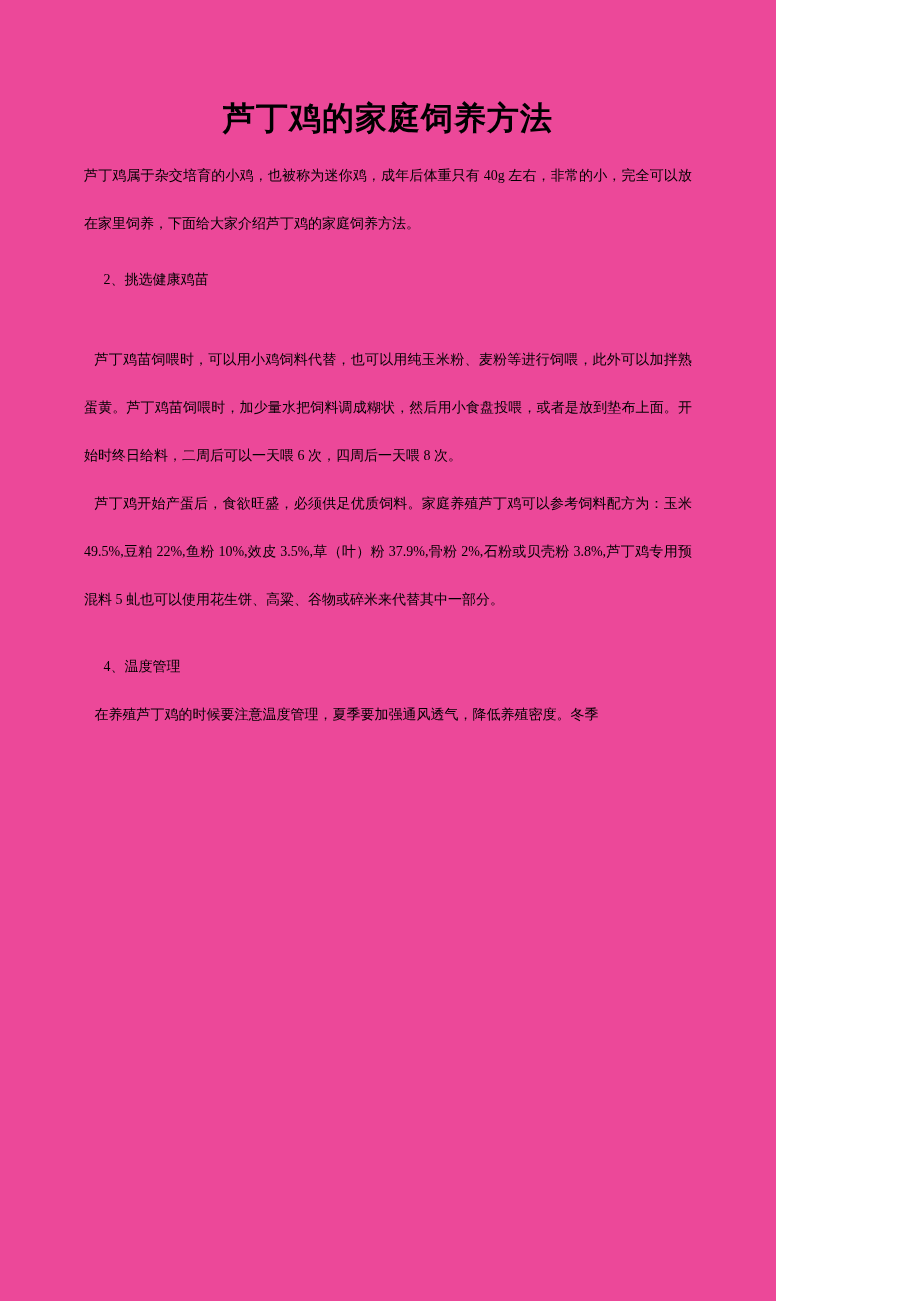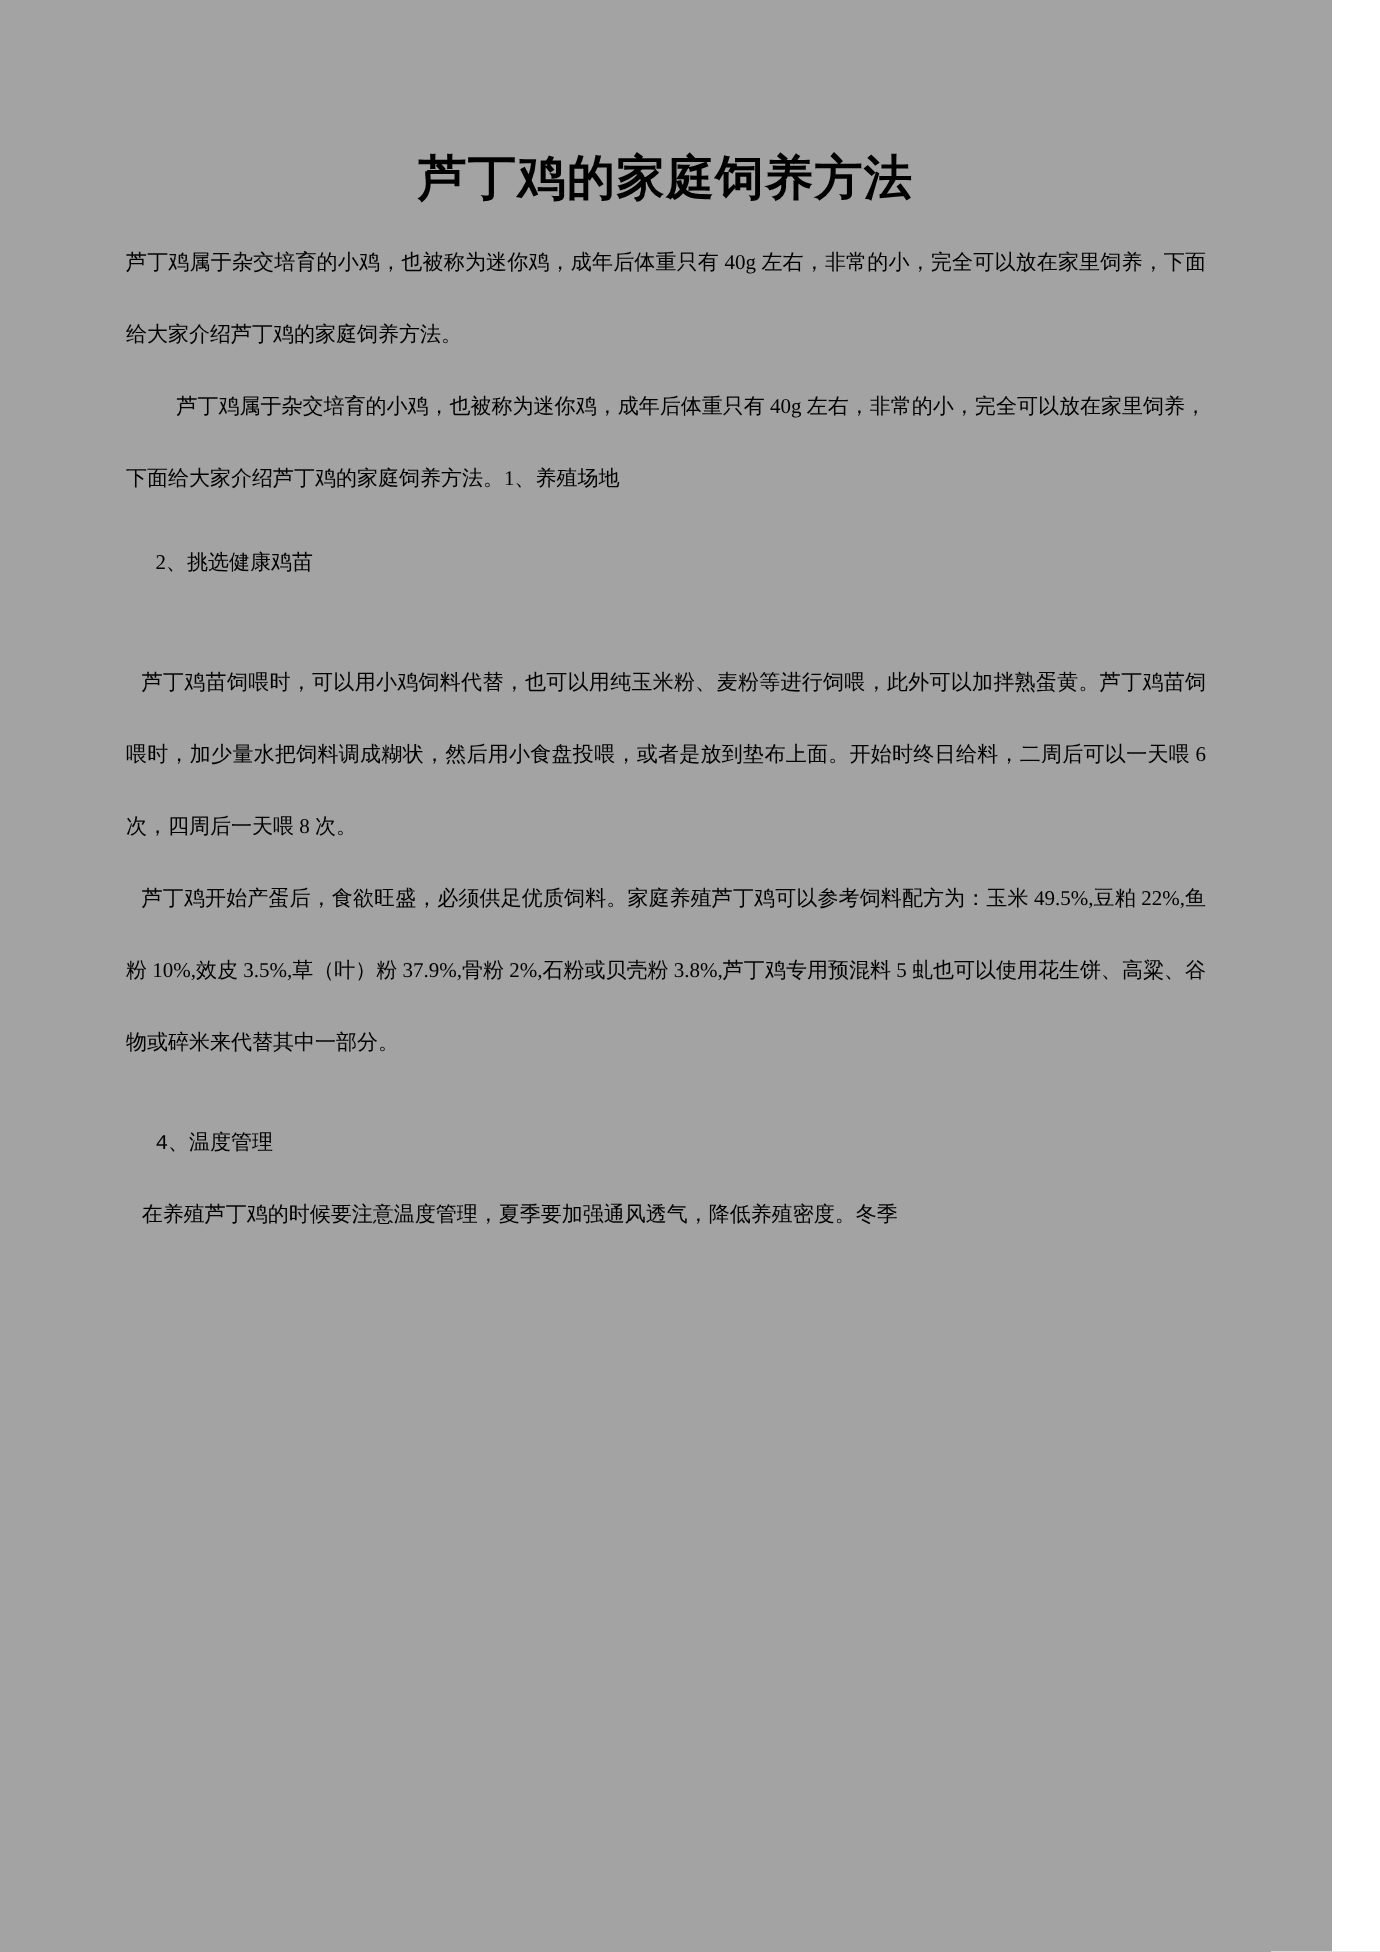--- a/index.html
+++ b/index.html
@@ -5,56 +5,55 @@
   * { margin: 0; padding: 0; box-sizing: border-box; }
   html, body { background: #ffffff; }
   body {
     width: 920px;
     height: 1301px;
     font-family: "Liberation Serif", "DejaVu Serif", serif;
     color: #000000;
     overflow: hidden;
   }
   .page {
-    width: 888px;
+    width: 776px;
     height: 1301px;
     padding: 96px 84px 40px 84px;
-    background: #a3a3a3;
+    background: #ec4899;
   }
   .doc-title {
     font-size: 32px;
     font-weight: bold;
     text-align: center;
     line-height: 44px;
     margin-bottom: 12px;
     letter-spacing: 1px;
   }
   .para {
     font-size: 14px;
     line-height: 48px;
     text-align: justify;
     text-justify: inter-ideograph;
     word-break: break-all;
   }
   .ind-sm { text-indent: 0.75em; }
   .ind-md { text-indent: 1.4em; }
   .ind-lg { text-indent: 2.4em; }
   .heading-sec2 { margin-top: 8px; margin-bottom: 32px; }
-  .heading-sec4 { margin-top: 19px; font-family: Liberation Mono, monospace; }
+  .heading-sec4 { margin-top: 19px; }
 </style>
 </head>
 <body>
 
 <div class="page">
 
   <h1 class="doc-title">芦丁鸡的家庭饲养方法</h1>
 
   <p class="para">芦丁鸡属于杂交培育的小鸡，也被称为迷你鸡，成年后体重只有 40g 左右，非常的小，完全可以放在家里饲养，下面给大家介绍芦丁鸡的家庭饲养方法。</p>
 
-  <p class="para ind-lg">芦丁鸡属于杂交培育的小鸡，也被称为迷你鸡，成年后体重只有 40g 左右，非常的小，完全可以放在家里饲养，下面给大家介绍芦丁鸡的家庭饲养方法。1、养殖场地</p>
 
 
   <p class="para ind-md heading-sec2">2、挑选健康鸡苗</p>
 
 
   <p class="para ind-sm">芦丁鸡苗饲喂时，可以用小鸡饲料代替，也可以用纯玉米粉、麦粉等进行饲喂，此外可以加拌熟蛋黄。芦丁鸡苗饲喂时，加少量水把饲料调成糊状，然后用小食盘投喂，或者是放到垫布上面。开始时终日给料，二周后可以一天喂 6 次，四周后一天喂 8 次。</p>
 
   <p class="para ind-sm">芦丁鸡开始产蛋后，食欲旺盛，必须供足优质饲料。家庭养殖芦丁鸡可以参考饲料配方为：玉米 49.5%,豆粕 22%,鱼粉 10%,效皮 3.5%,草（叶）粉 37.9%,骨粉 2%,石粉或贝壳粉 3.8%,芦丁鸡专用预混料 5 虬也可以使用花生饼、高粱、谷物或碎米来代替其中一部分。</p>
 
   <p class="para ind-md heading-sec4">4、温度管理</p>

